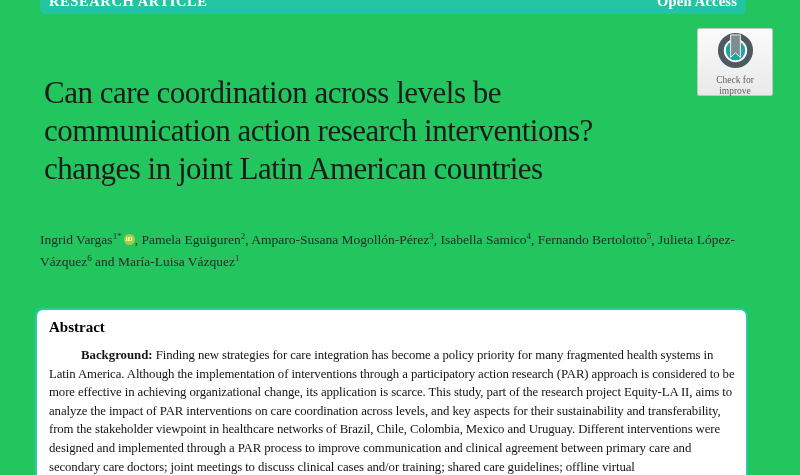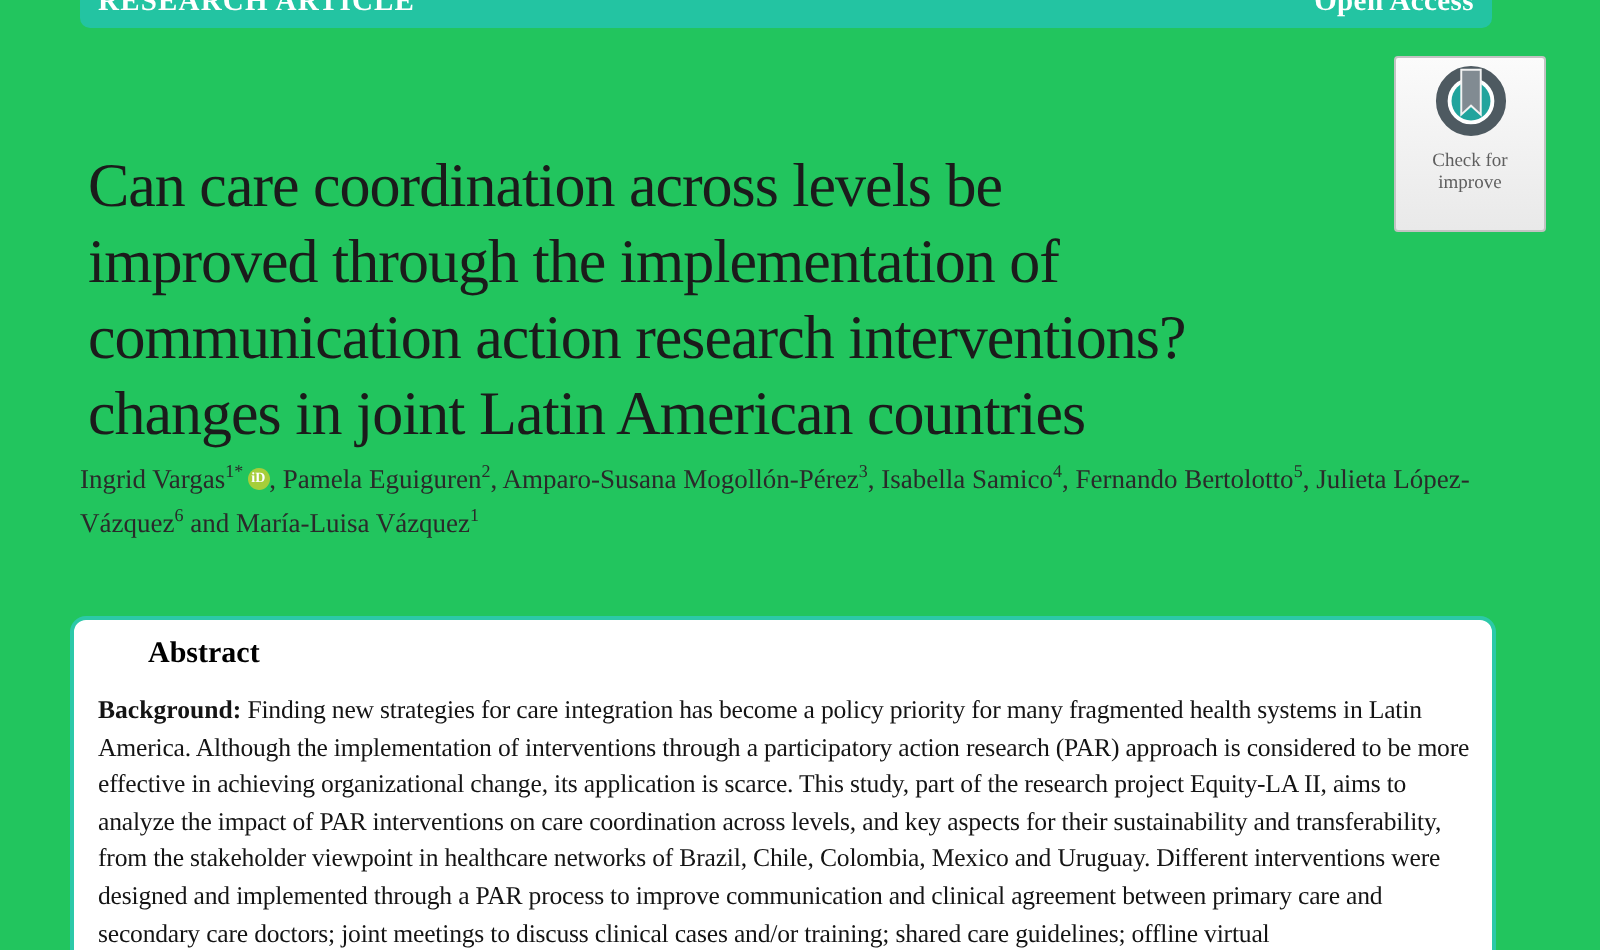--- a/index.html
+++ b/index.html
@@ -18,21 +18,21 @@
   }
   .banner .oa { letter-spacing:0.2px; }
   
   .title {
     position:absolute; left:44px; top:26px; width:700px;
     font-size:31px; line-height:38px; letter-spacing:-0.5px;
     color:#1b1b1b; font-weight:400;margin-top:48px;
   }
   
   .crossmark {
-    position:absolute; left:697px; top:28px; width:76px; height:88px;
+    position:absolute; left:697px; top:28px; width:76px; height:68px;
     border:1px solid #c3c3c3; border-radius:2px;
     background:linear-gradient(#fbfbfb,#e9e9e9);
     display:flex; flex-direction:column; align-items:center; justify-content:flex-start;
     padding-top:3px; cursor:pointer;
   }
   .crossmark-text {
     font-size:9.5px; line-height:10.5px; color:#5f5f5f; text-align:center; margin-top:2px;
   }
   
   .authors {
@@ -45,26 +45,26 @@
     background:#a6ce39; color:#ffffff; font-size:7px; line-height:11px;
     text-align:center; font-weight:bold; vertical-align:3px; margin-left:2px;
     cursor:pointer;
   }
   
   .abstract-box {
     position:absolute; left:35px; top:308px; width:713px; height:200px;
     border:2px solid #2cc9a8; border-radius:8px; background:#ffffff;
   }
   .abstract-inner { padding:9px 11px 0 12px; }
-  .abstract-heading { font-size:15px; font-weight:bold; color:#000000;margin-left:25px; }
+  .abstract-heading { font-size:15px; font-weight:bold; color:#000000; }
   .abstract-text {
     margin-top:10px; width:690px;
     font-size:12.8px; line-height:18.6px; letter-spacing:-0.1px; color:#141414;
   }
-  .abstract-text b { letter-spacing:0; }
+  .abstract-text b { letter-spacing:0;margin-left:32px; }
 </style>
 </head>
 <body>
 
 <div class="page">
 
   <div class="banner">
     <span>RESEARCH ARTICLE</span>
     <span class="oa">Open Access</span>
   </div>
@@ -78,21 +78,20 @@
       </svg>
     </span>
     <span class="crossmark-text">
       <span>Check for</span><br>
       <span>improve</span>
     </span>
   </div>
 
   <div class="title">
     <div>Can care coordination across levels be</div>
-    <div>improved through the implementation of</div>
     <div>communication action research interventions?</div>
     <div>changes in joint Latin American countries</div>
   </div>
 
   <p class="authors"><span><span>Ingrid Vargas</span><sup>1*</sup><span class="orcid">iD</span><span>, </span></span><span><span>Pamela Eguiguren</span><sup>2</sup><span>, </span></span><span><span>Amparo-Susana Mogollón-Pérez</span><sup>3</sup><span>, </span></span><span><span>Isabella Samico</span><sup>4</sup><span>, </span></span><span><span>Fernando Bertolotto</span><sup>5</sup><span>, </span></span><span><span>Julieta López-Vázquez</span><sup>6</sup><span> and </span></span><span><span>María-Luisa Vázquez</span><sup>1</sup></span></p>
 
   <div class="abstract-box">
     <div class="abstract-inner">
       <div class="abstract-heading">Abstract</div>
       <p class="abstract-text"><b>Background:</b><span> Finding new strategies for care integration has become a policy priority for many fragmented health systems in Latin America. Although the implementation of interventions through a participatory action research (PAR) approach is considered to be more effective in achieving organizational change, its application is scarce. This study, part of the research project Equity-LA II, aims to analyze the impact of PAR interventions on care coordination across levels, and key aspects for their sustainability and transferability, from the stakeholder viewpoint in healthcare networks of Brazil, Chile, Colombia, Mexico and Uruguay. Different interventions were designed and implemented through a PAR process to improve communication and clinical agreement between primary care and secondary care doctors; joint meetings to discuss clinical cases and/or training; shared care guidelines; offline virtual</span></p>

